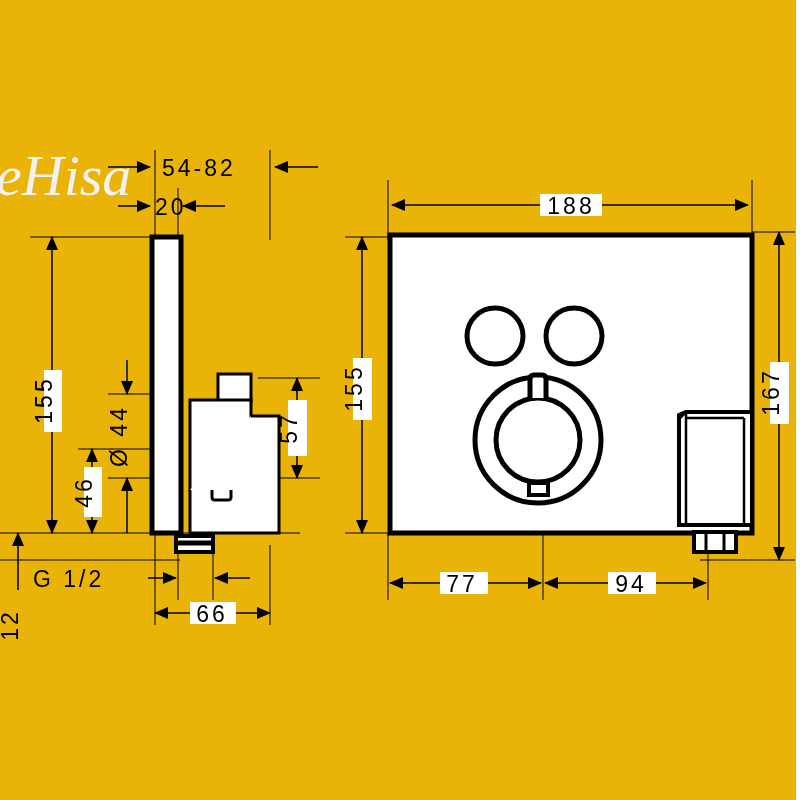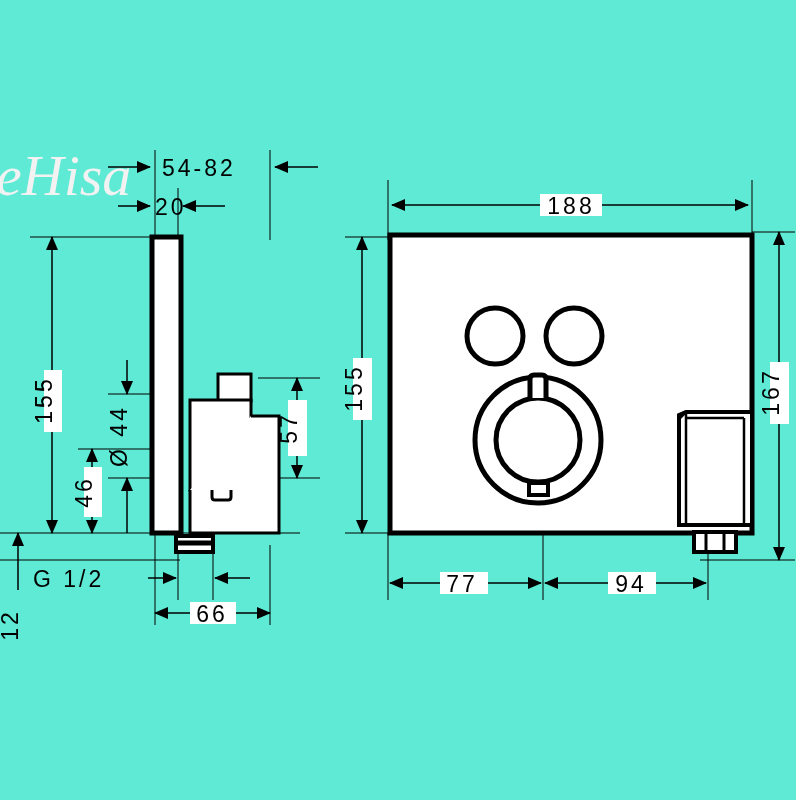--- a/index.html
+++ b/index.html
@@ -8,21 +8,21 @@
     padding: 0;
     background: #ffffff;
   }
   body {
     font-family: "Liberation Sans", sans-serif;
   }
   #stage {
     position: relative;
     width: 796px;
     height: 800px;
-    background: #5eead4;
+    background: #eab308;
     overflow: hidden;
     text-align: right;
   }
   #drawing {
     position: absolute;
     left: 0;
     top: 0;
     width: 800px;
     height: 800px;
   }

